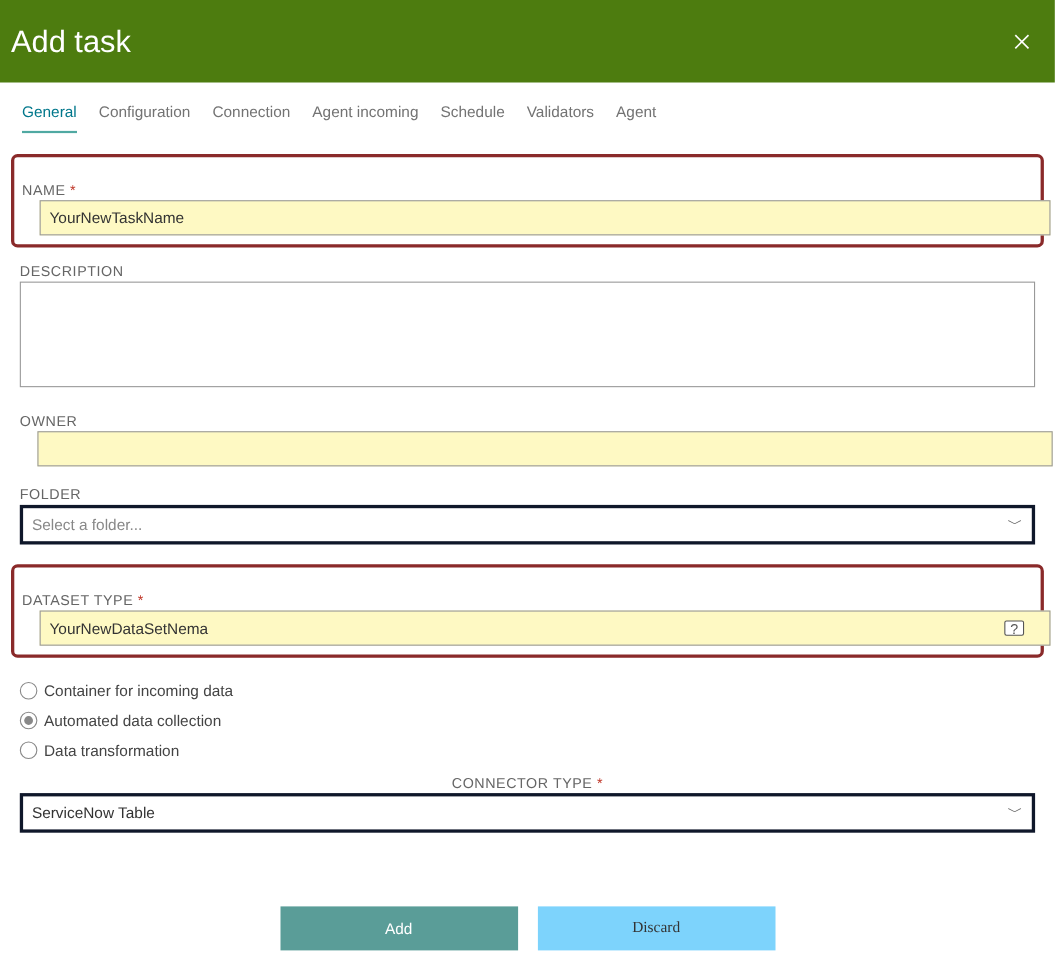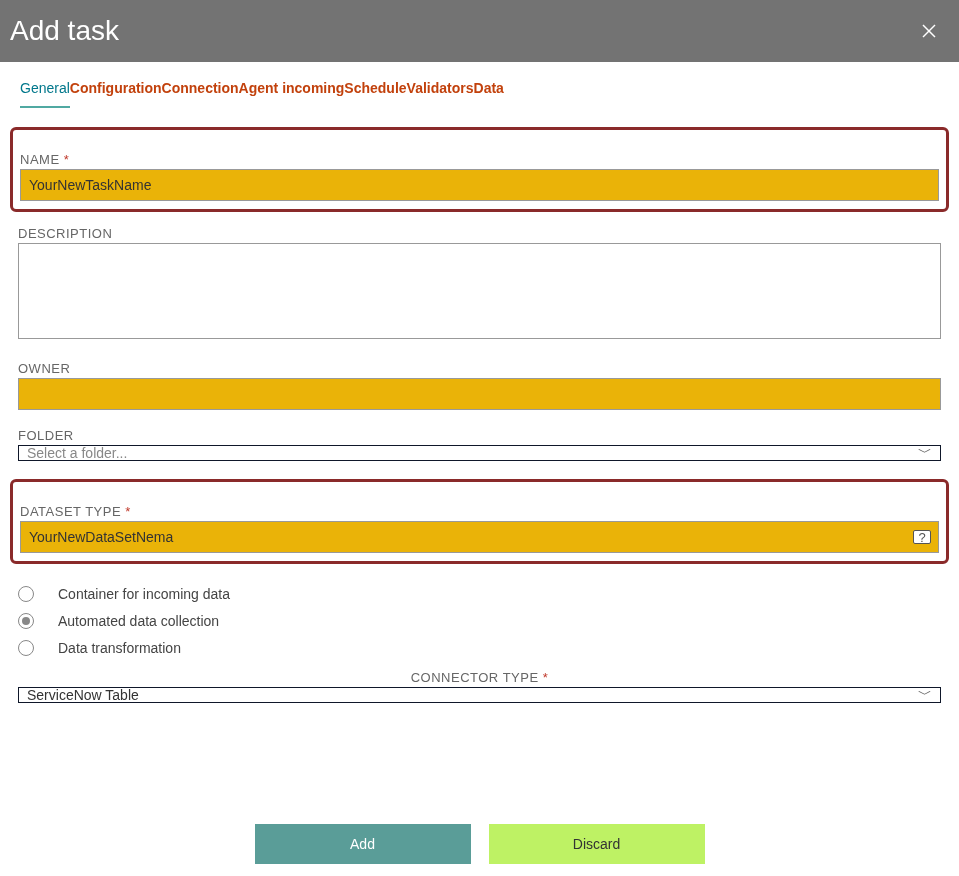--- a/index.html
+++ b/index.html
@@ -5,23 +5,23 @@
   * { box-sizing: border-box; margin: 0; padding: 0; }
   body {
     font-family: "Segoe UI", Arial, sans-serif;
     background: #fff;
     width: 959px;
     height: 876px;
     overflow: hidden;
     color: #333;
   }
   .header {
-    background: #737373;
+    background: #4d7c0f;
     color: #fff;
-    height: 62px;
+    height: 75px;
     display: flex;
     align-items: center;
     justify-content: space-between;
     padding: 0 16px 0 10px;
   }
   .header-title {
     font-size: 28px;
     font-weight: 300;
   }
   .close-btn {
@@ -29,29 +29,30 @@
     width: 28px;
     height: 28px;
     display: flex;
     align-items: center;
     justify-content: center;
   }
   .close-btn svg { stroke: #fff; }
 
   .tabs {
     display: flex;
+    gap: 20px;
     padding: 14px 20px 0 20px;
     border-bottom: 1px solid transparent;
   }
   .tab {
     font-size: 14px;
-    color: #c2410c;
+    color: #737373;
     padding: 4px 0 10px 0;
     cursor: pointer;
-    font-weight: 700;
+    font-weight: 400;
   }
   .tab.active {
     color: #00778b;
     border-bottom: 2px solid #50a9a2;
     font-weight: 400;
   }
 
   .content {
     padding: 18px 18px 0 18px;
   }
@@ -75,36 +76,37 @@
 
   .text-input {
     width: 100%;
     height: 32px;
     border: 1px solid #999;
     padding: 0 8px;
     font-size: 14px;
     color: #333;
     font-family: inherit;
     outline: none;
-    background: #eab308;
+    background: #fef9c3;
+    margin-left: 16px;
   }
   .textarea-input {
     width: 100%;
     height: 96px;
     border: 1px solid #999;
     padding: 6px 8px;
     font-size: 14px;
     font-family: inherit;
     resize: none;
     outline: none;
   }
   .select-input {
     width: 100%;
-    height: 16px;
-    border: 1px solid #0f172a;
+    height: 36px;
+    border: 3px solid #0f172a;
     padding: 0 8px;
     font-size: 14px;
     font-family: inherit;
     display: flex;
     align-items: center;
     justify-content: space-between;
     color: #333;
     background: #fff;
     cursor: pointer;
   }
@@ -126,21 +128,21 @@
     display:flex;
     align-items:center;
     justify-content:center;
     background:#fff;
   }
 
   .radio-list { margin-top: 12px; }
   .radio-row {
     display: flex;
     align-items: center;
-    gap: 24px;
+    gap: 6px;
     margin-bottom: 11px;
     cursor: pointer;
   }
   .radio-circle {
     width: 16px;
     height: 16px;
     border: 1px solid #888;
     border-radius: 50%;
     display:flex;
     align-items:center;
@@ -169,21 +171,21 @@
     height: 40px;
     display:flex;
     align-items:center;
     justify-content:center;
     font-size: 14px;
     cursor:pointer;
     border:none;
     font-family:inherit;
   }
   .btn-primary { background:#5a9d98; color:#fff; }
-  .btn-secondary { background:#bef264; color:#333; }
+  .btn-secondary { background:#7dd3fc; color:#333;font-family:Liberation Serif, serif; }
 </style>
 </head>
 <body>
 
 <div class="header">
   <div class="header-title">Add task</div>
   <div class="close-btn">
     <svg width="16" height="16" viewBox="0 0 16 16">
         <line x1="2" y1="2" x2="14" y2="14" stroke-width="1.5"></line>
         <line x1="14" y1="2" x2="2" y2="14" stroke-width="1.5"></line>
@@ -191,21 +193,21 @@
   </div>
 </div>
 
 <div class="tabs">
   <div class="tab active">General</div>
   <div class="tab">Configuration</div>
   <div class="tab">Connection</div>
   <div class="tab">Agent incoming</div>
   <div class="tab">Schedule</div>
   <div class="tab">Validators</div>
-  <div class="tab">Data</div>
+  <div class="tab">Agent</div>
 </div>
 
 <div class="content">
 
   <div class="highlight-group">
     <div class="field-label">
       <span>NAME</span>
       <span class="req">*</span>
     </div>
     <input class="text-input" type="text" value="YourNewTaskName" style="">

